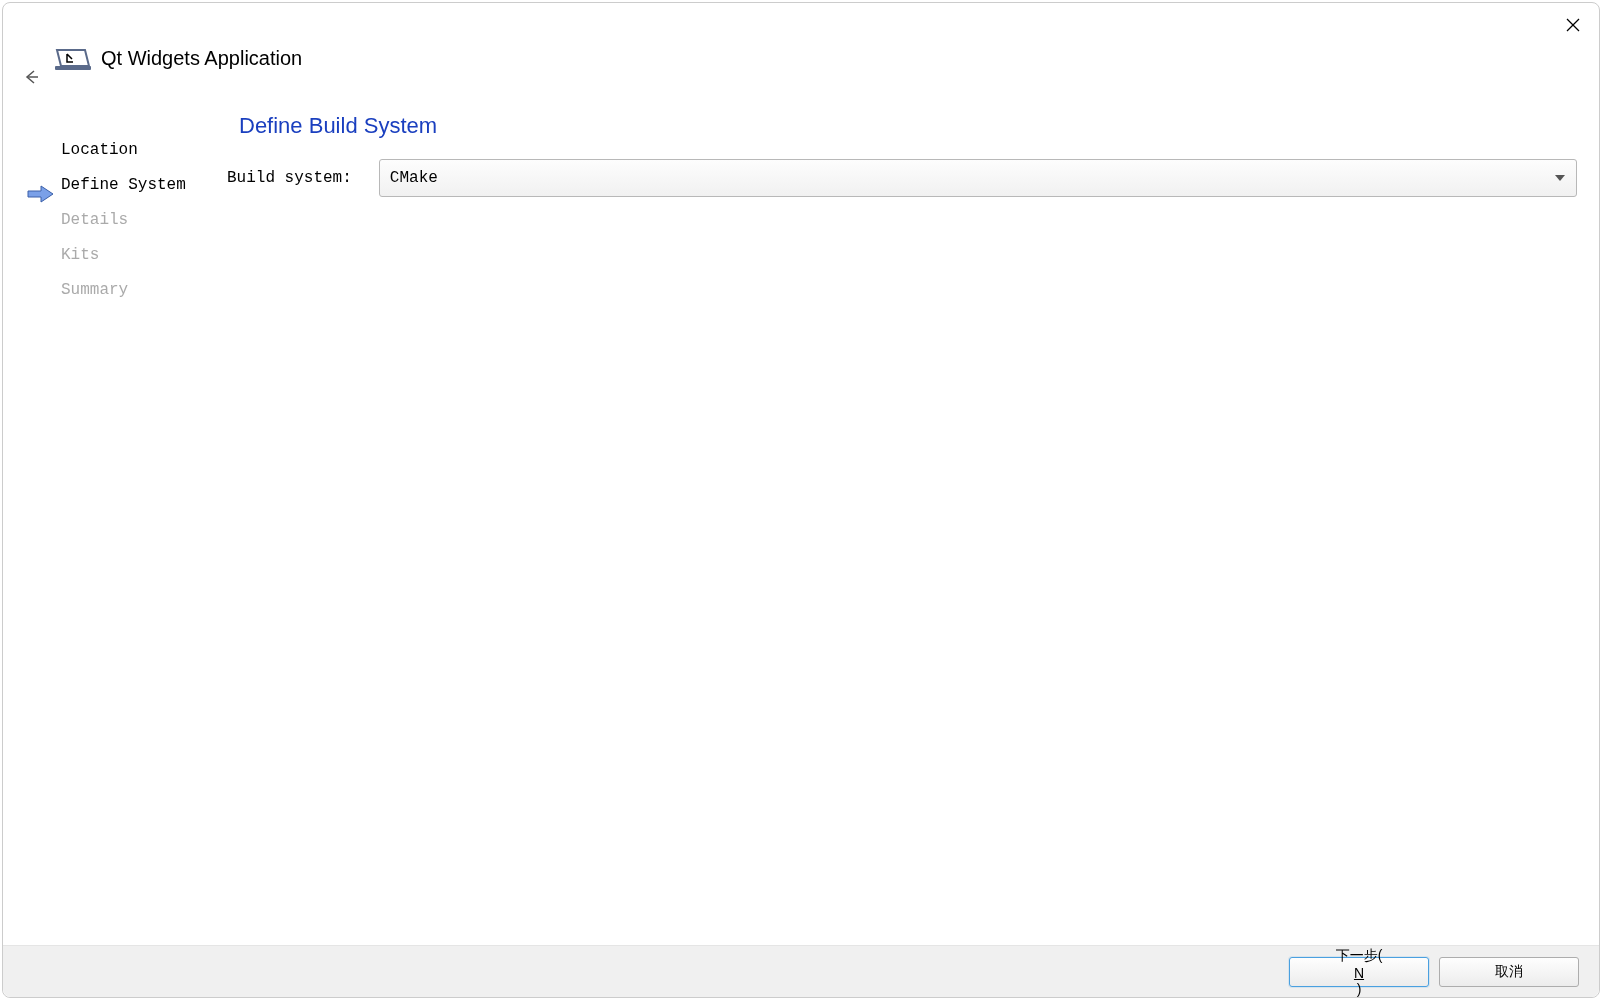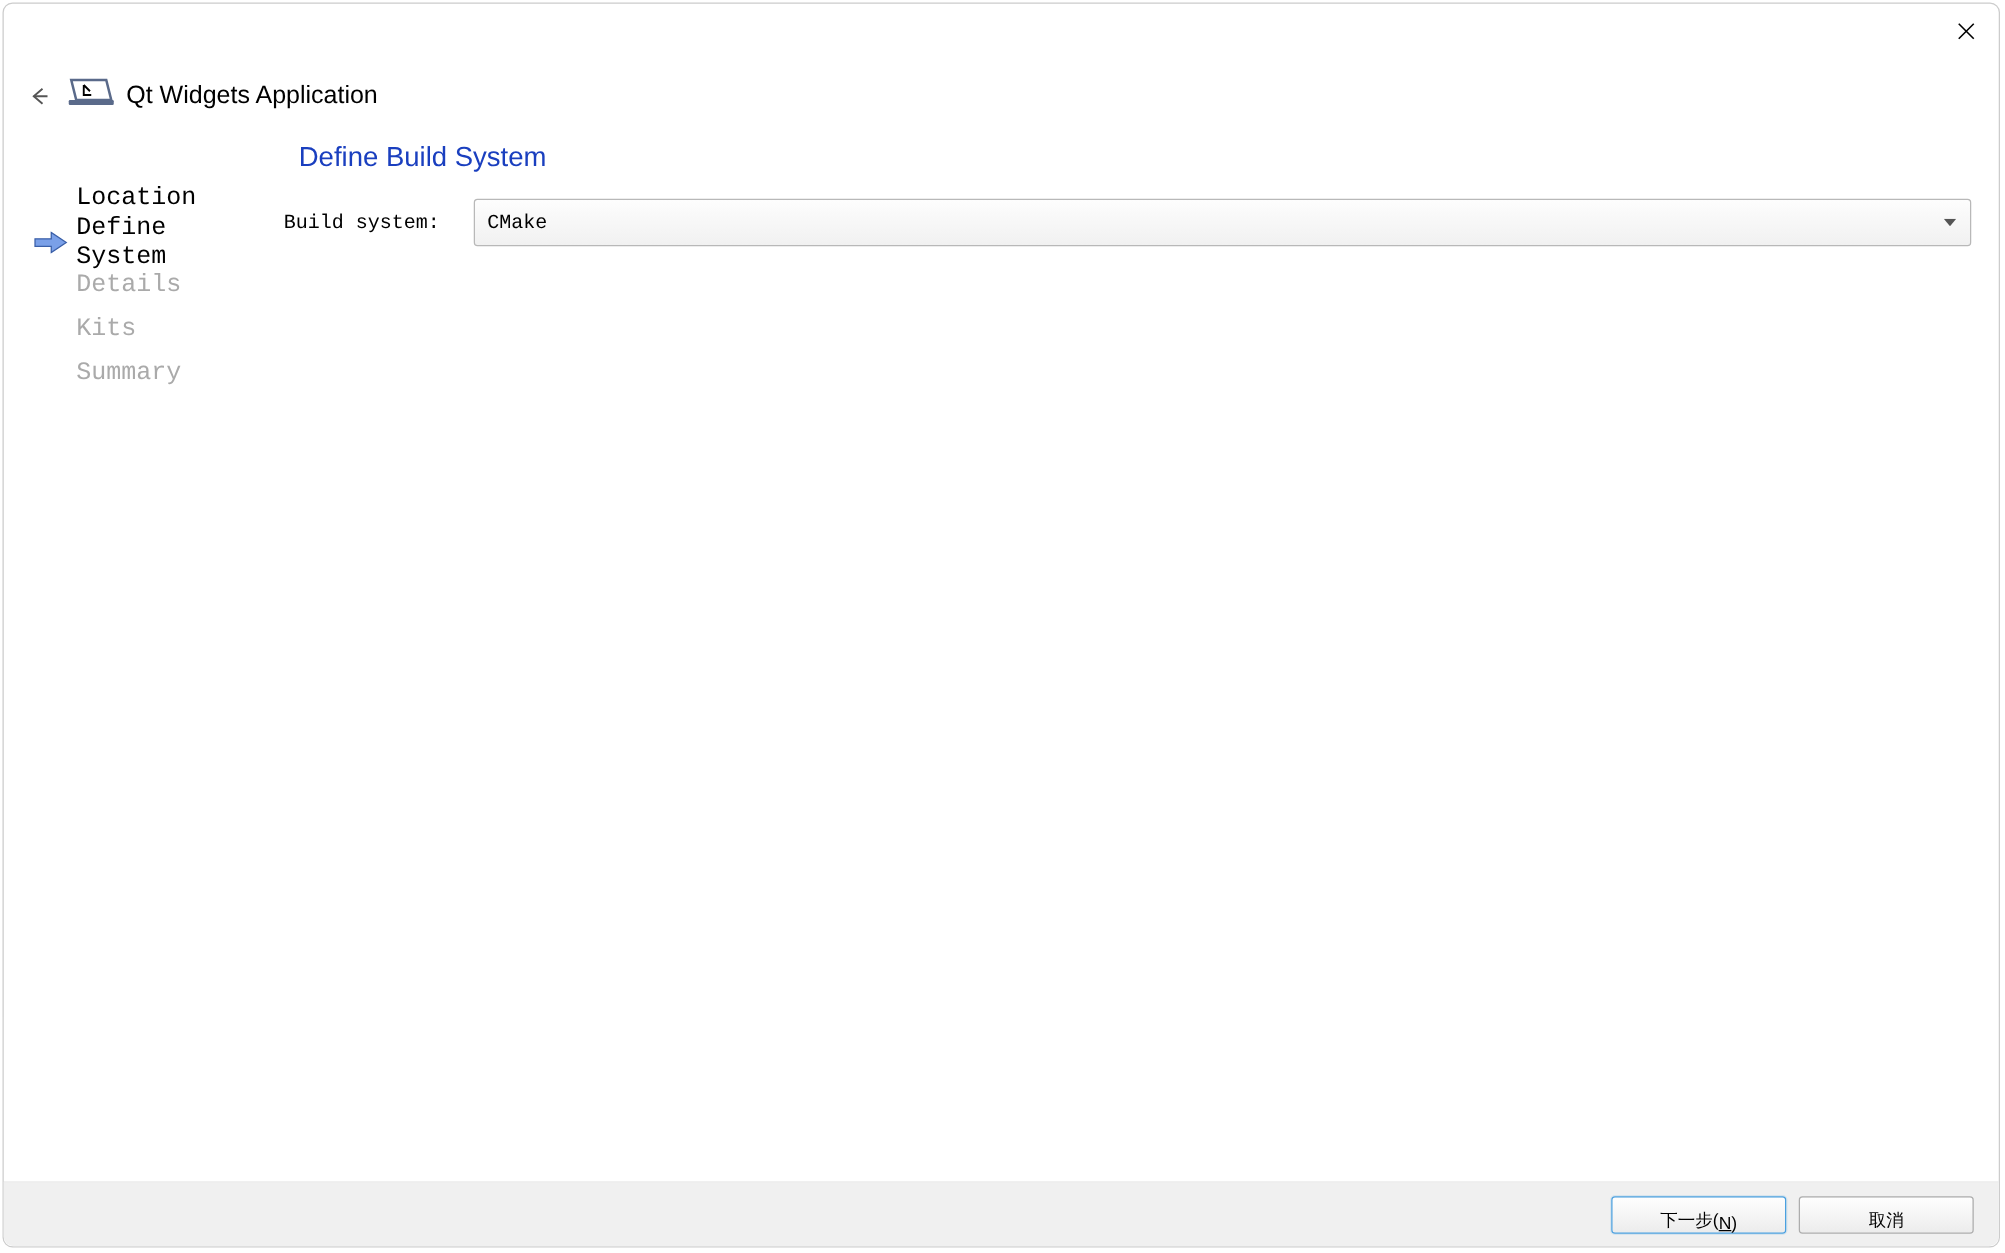--- a/index.html
+++ b/index.html
@@ -55,24 +55,24 @@
       justify-content: center;
       cursor: pointer;
       color: #444;
     }
     .back-btn svg {
       width: 18px;
       height: 18px;
     }
     .header-row {
       position: absolute;
-      top: 53px;
+      top: 39px;
       left: 50px;
       display: flex;
-      align-items: flex-end;
+      align-items: center;
       gap: 8px;
     }
     .header-icon {
       width: 40px;
       height: 32px;
       position: relative;
     }
     .header-title {
       font-size: 20px;
       color: #000;
@@ -86,25 +86,24 @@
       bottom: 60px;
       display: flex;
     }
     .sidebar {
       width: 192px;
       padding-top: 28px;
       padding-left: 2px;
     }
     .step {
       display: flex;
-      align-items: center;
       height: 35px;
       padding-left: 36px;
       font-family: "Consolas", "Courier New", monospace;
-      font-size: 20px;
+      font-size: 16px;
       position: relative;
     }
     .step.done {
       color: #000;
     }
     .step.current {
       color: #000;
     }
     .step.pending {
       color: #aaaaaa;
@@ -191,23 +190,24 @@
     }
     .dlg-button {
       min-width: 140px;
       height: 30px;
       border: 1px solid #adadad;
       border-radius: 3px;
       background: linear-gradient(#fefefe, #ececec);
       font-size: 14px;
       cursor: pointer;
       display: flex;
-      align-items: flex-end;
+      align-items: center;
       justify-content: center;
       padding: 0 18px;
+      flex-direction: column;
     }
     .dlg-button.primary {
       border: 1px solid #4aa0e0;
       box-shadow: 0 0 0 1px rgba(74,160,224,0.15);
     }
     .underline-char {
       text-decoration: underline;
     }
   </style>
 </head>

